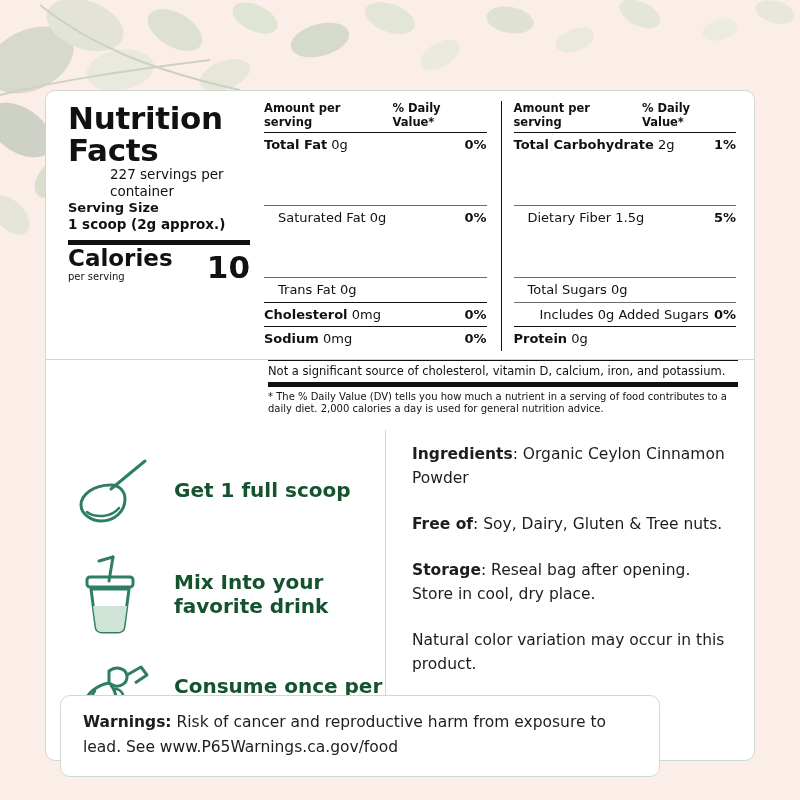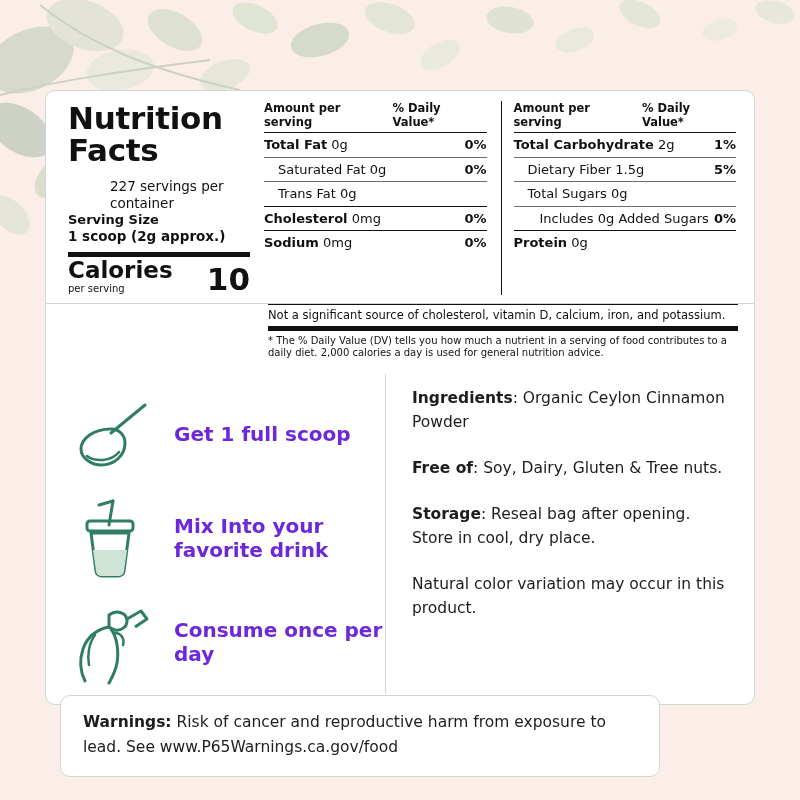--- a/index.html
+++ b/index.html
@@ -44,21 +44,21 @@
     width: 200px;
     padding: 2px 8px 0 10px;
     box-sizing: border-box;
   }
   .nf-title {
     font-size: 31px;
     font-weight: bold;
     line-height: 1.02;
     letter-spacing: -0.3px;
     color: #111;
-    margin-bottom: 12px;
+    margin-bottom: 0;
   }
   .nf-servings {
     font-size: 13.5px;
     color: #111;
     line-height: 1.25;
     margin-left: 42px;
   }
   .nf-servsize {
     font-size: 13px;
     font-weight: bold;
@@ -133,21 +133,21 @@
   }
   .nf-row.thin {
     border-top: 1px solid #6d6d6d;
   }
   .nf-row .lbl b {
     font-weight: bold;
   }
   .nf-row .dv {
     font-weight: bold;
   }
-  .indent-1 { padding-left: 14px; }
+  .indent-1 { padding-left: 14px; margin-top: 48px; }
   .indent-2 { padding-left: 26px; }
   .italic { }
 
   .nf-foot {
     border-top: 1px solid #111;
     font-size: 11.5px;
     color: #111;
     padding-top: 3px;
     line-height: 1.3;
   }
@@ -180,21 +180,21 @@
   .step-icon {
     width: 92px;
     flex: none;
     display: flex;
     justify-content: center;
     align-items: center;
   }
   .step-text {
     font-size: 20px;
     font-weight: bold;
-    color: #6d28d9;
+    color: #14532d;
     line-height: 1.2;
   }
   .info {
     flex: 1;
     padding: 12px 18px 0 26px;
     box-sizing: border-box;
   }
   .info-p {
     font-size: 15.5px;
     color: #1d1d1d;

